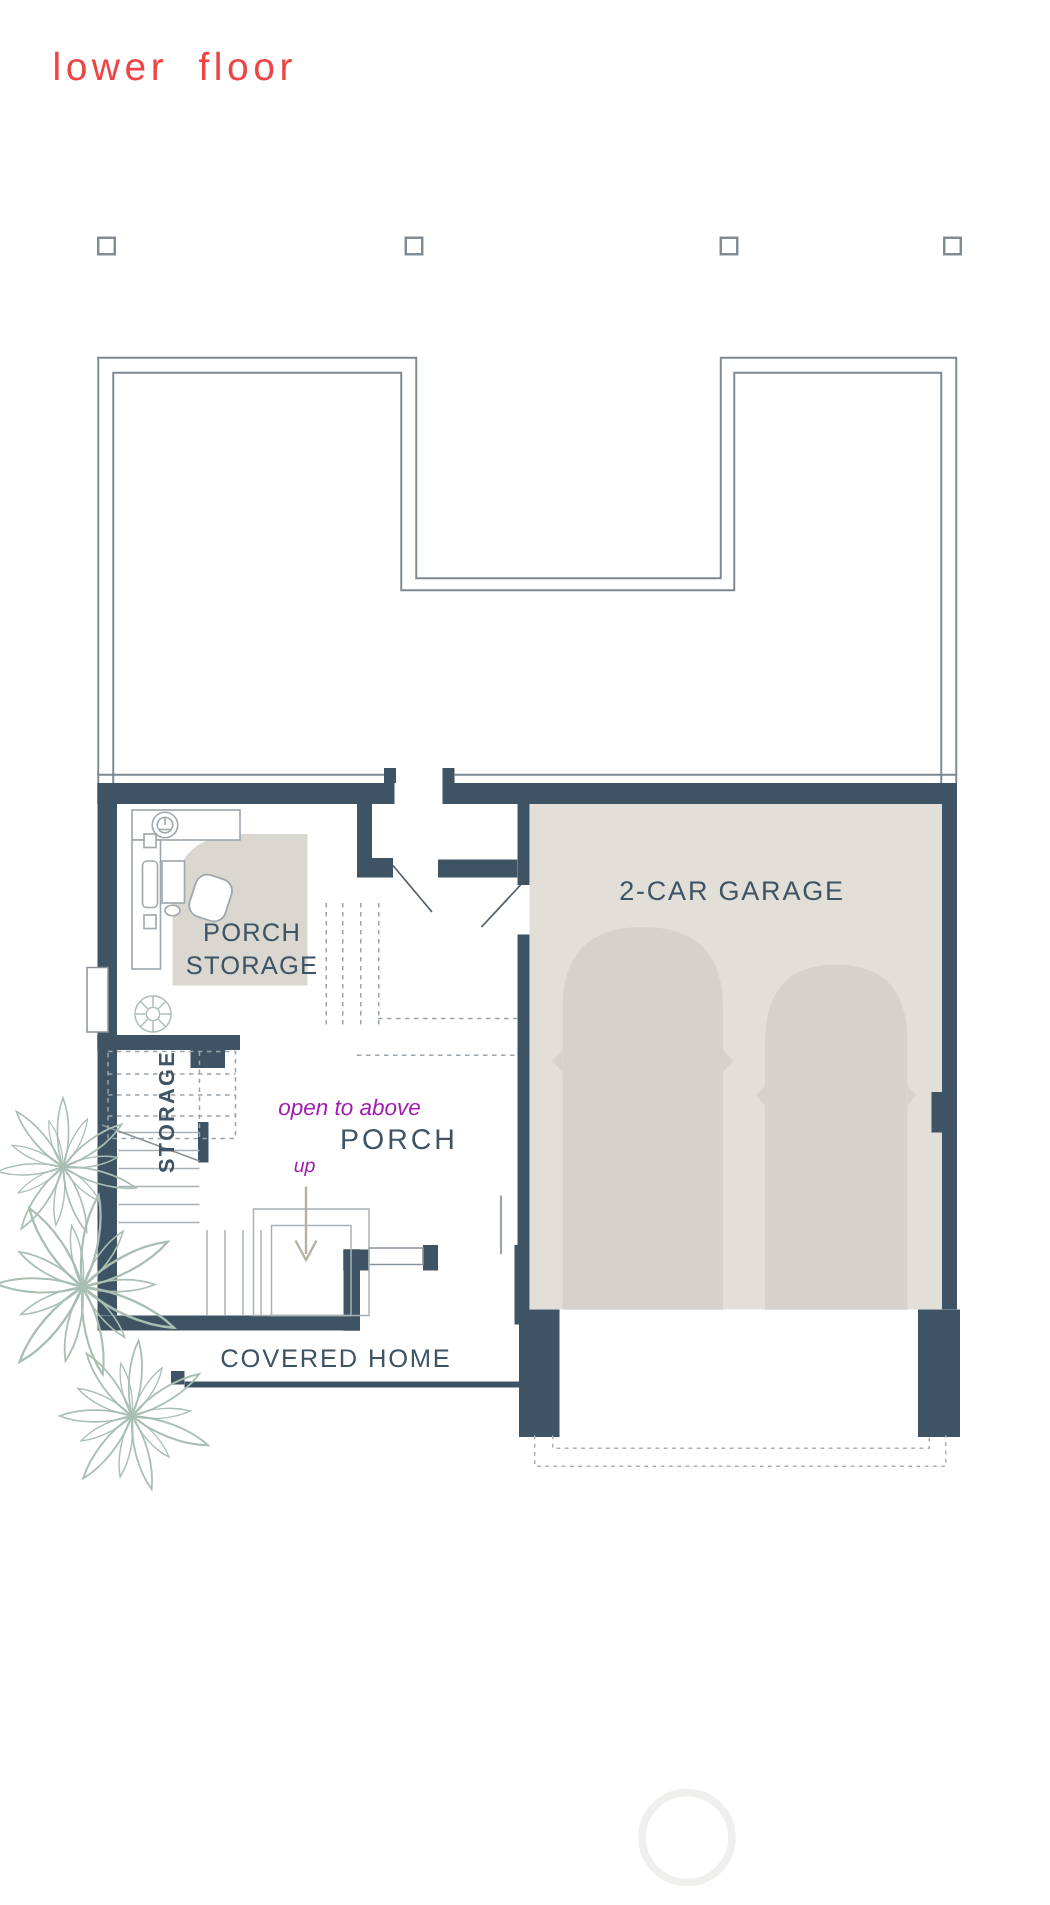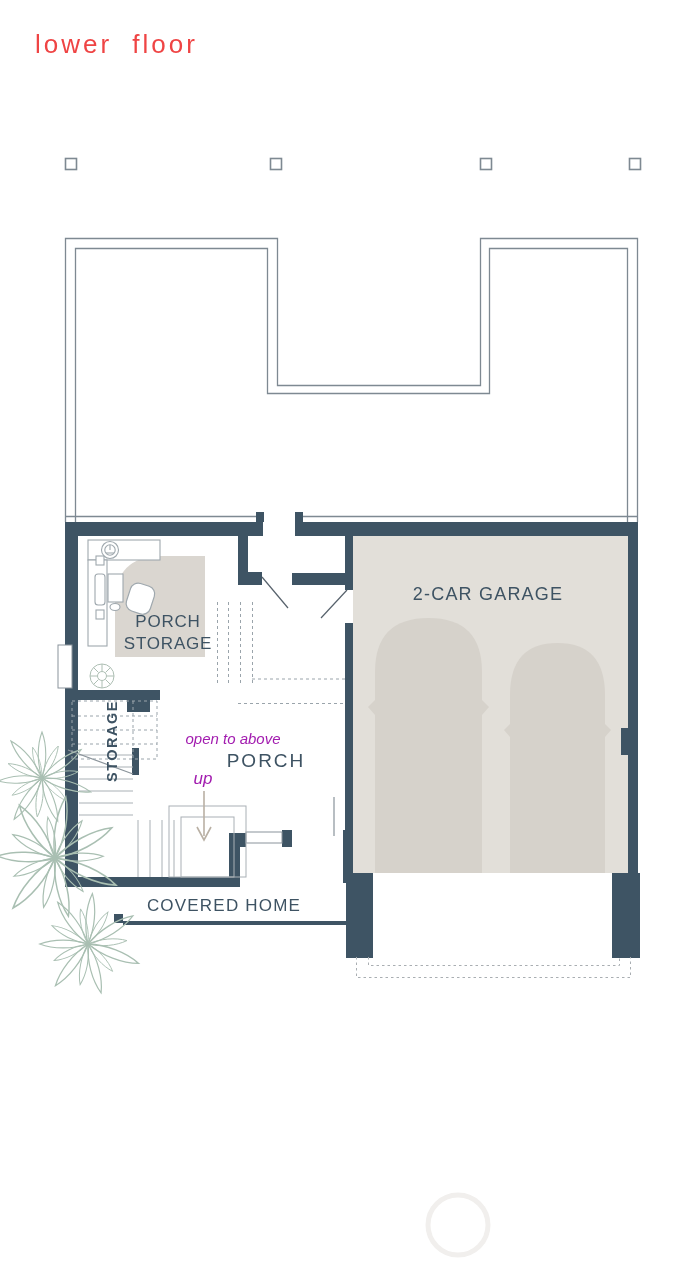--- a/index.html
+++ b/index.html
@@ -17,21 +17,21 @@
   .garage-lbl{left:388px;top:584px;width:200px;font-size:18px;letter-spacing:1.2px;}
   .office-lbl{left:118px;top:611px;width:100px;font-size:17px;line-height:22px;letter-spacing:.8px;}
   .storage-lbl{
     left:68px;top:733px;width:88px;height:16px;font-size:14.5px;letter-spacing:1.5px;
     transform:rotate(-90deg);transform-origin:50% 50%;text-align:center;font-weight:bold;
   }
   .foyer-lbl{left:214px;top:750px;width:104px;font-size:19px;letter-spacing:2px;}
   .porch-lbl{left:124px;top:896px;width:200px;font-size:17px;letter-spacing:1.2px;}
   .note{font-style:italic;font-weight:400;color:#a21caf;text-align:center;}
   .open-above{left:176px;top:730px;width:114px;font-size:15px;}
-  .up-lbl{left:186px;top:769px;width:34px;font-size:17px;}
+  .up-lbl{left:186px;top:769px;width:34px;font-size:13px;}
 </style>
 </head>
 <body>
 
 <div class="plan">
 
 <svg width="700" height="1270" viewBox="0 0 700 1270">
   <defs>
     <path id="petal" d="M0,0 C-5,-15 -5,-33 0,-46 C5,-33 5,-15 0,0 Z"></path>
   </defs>

